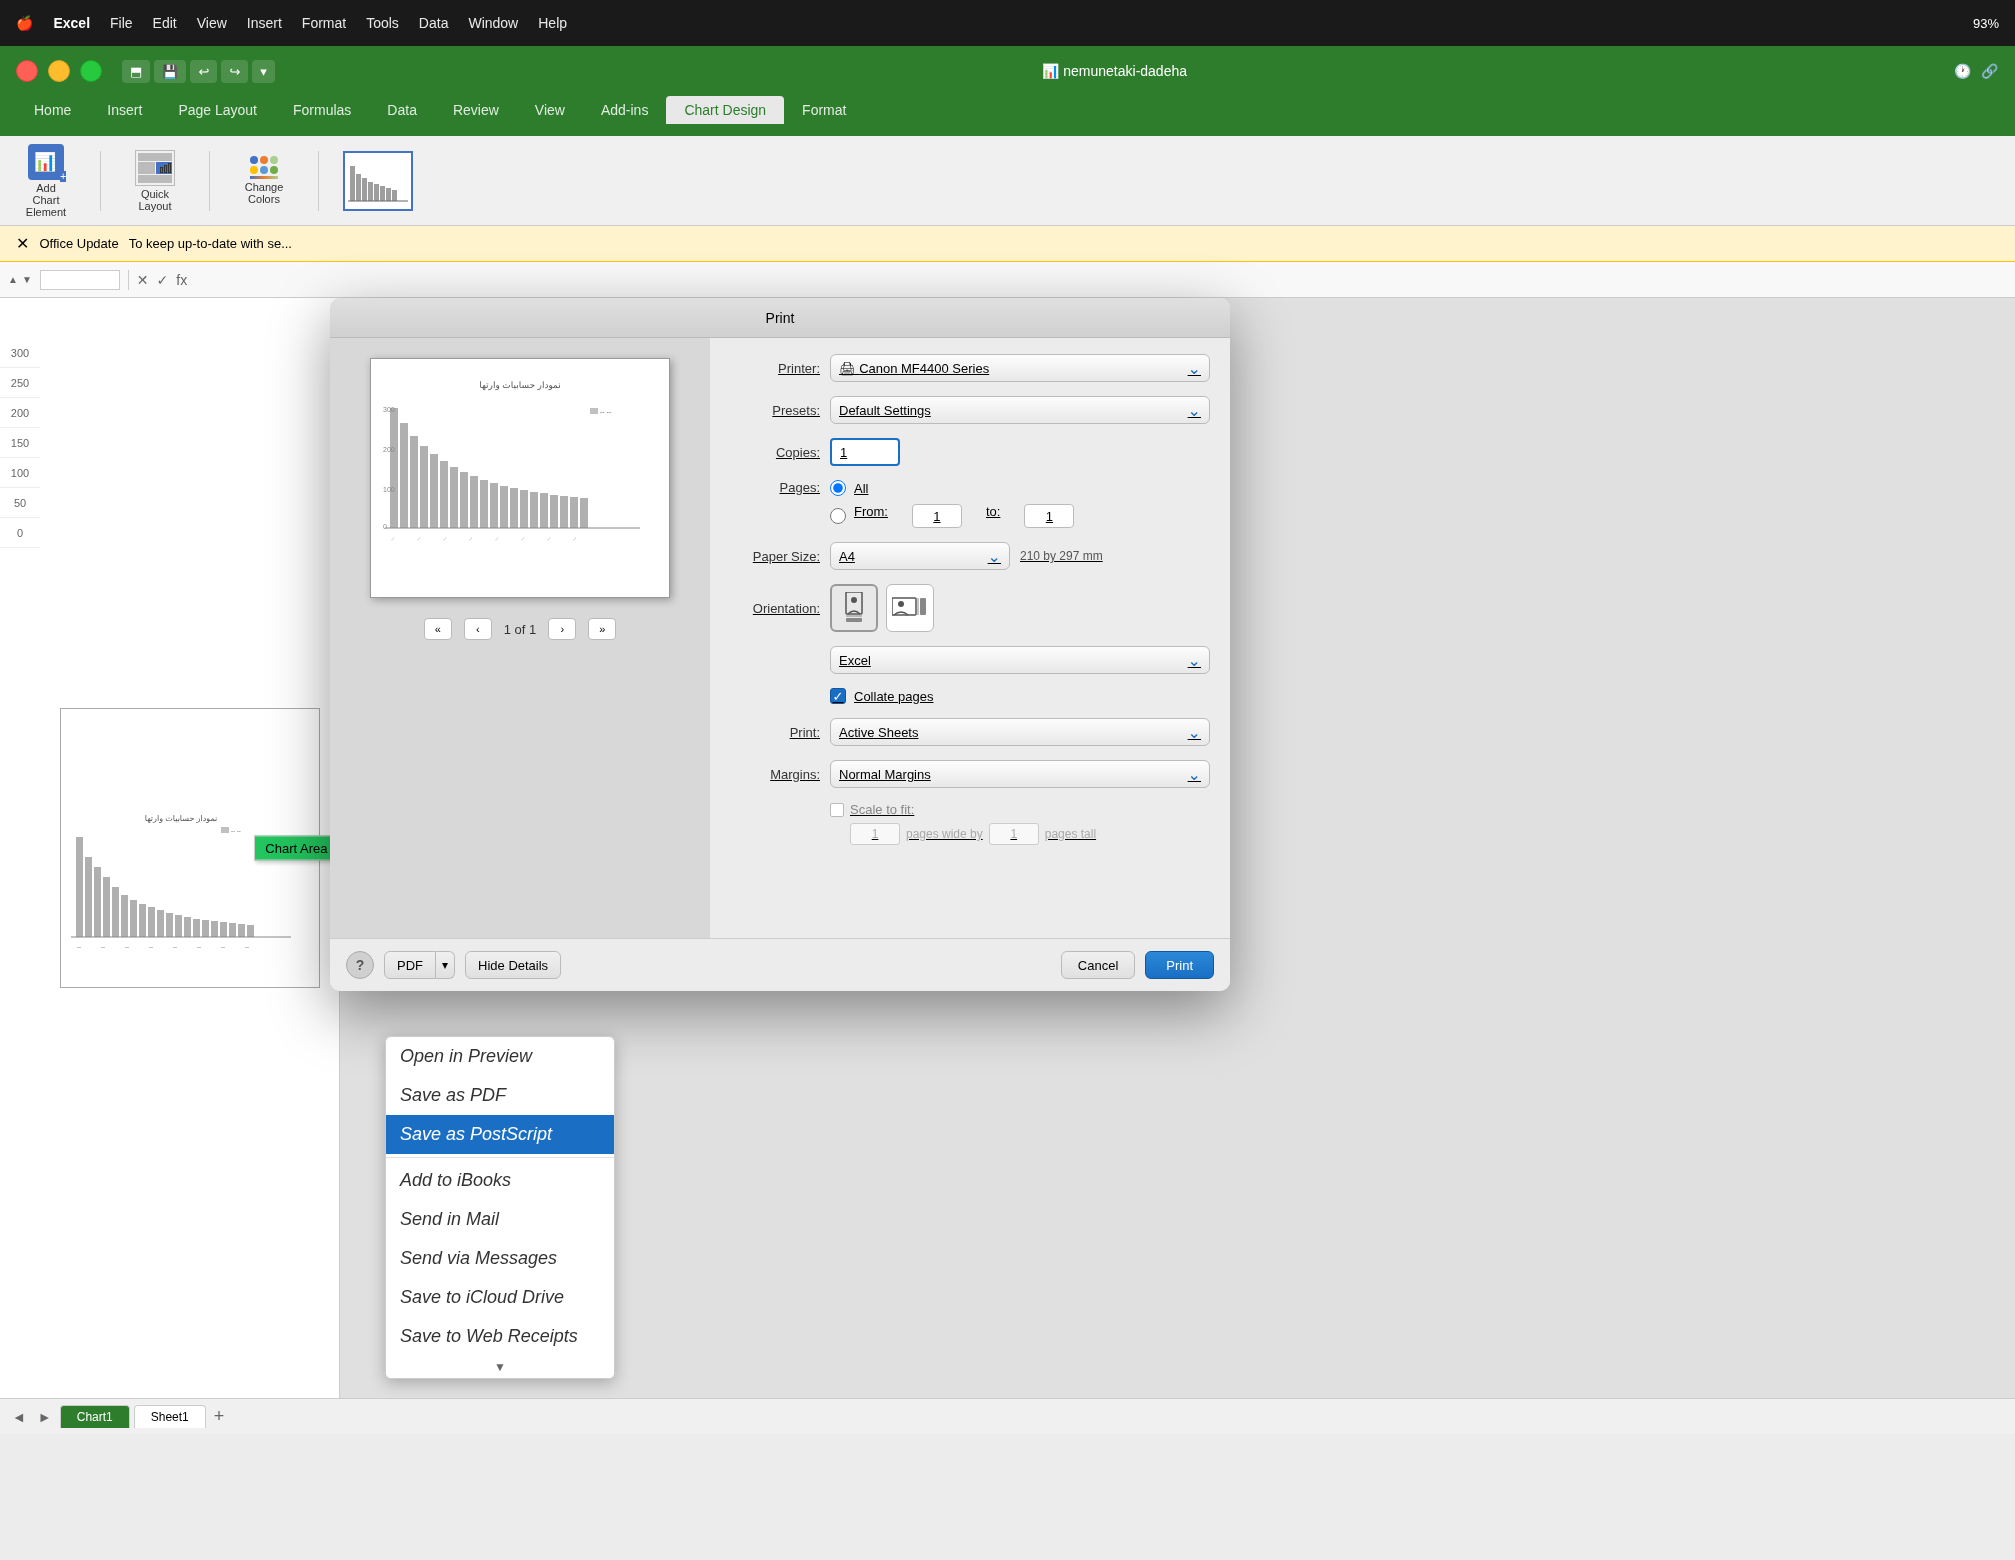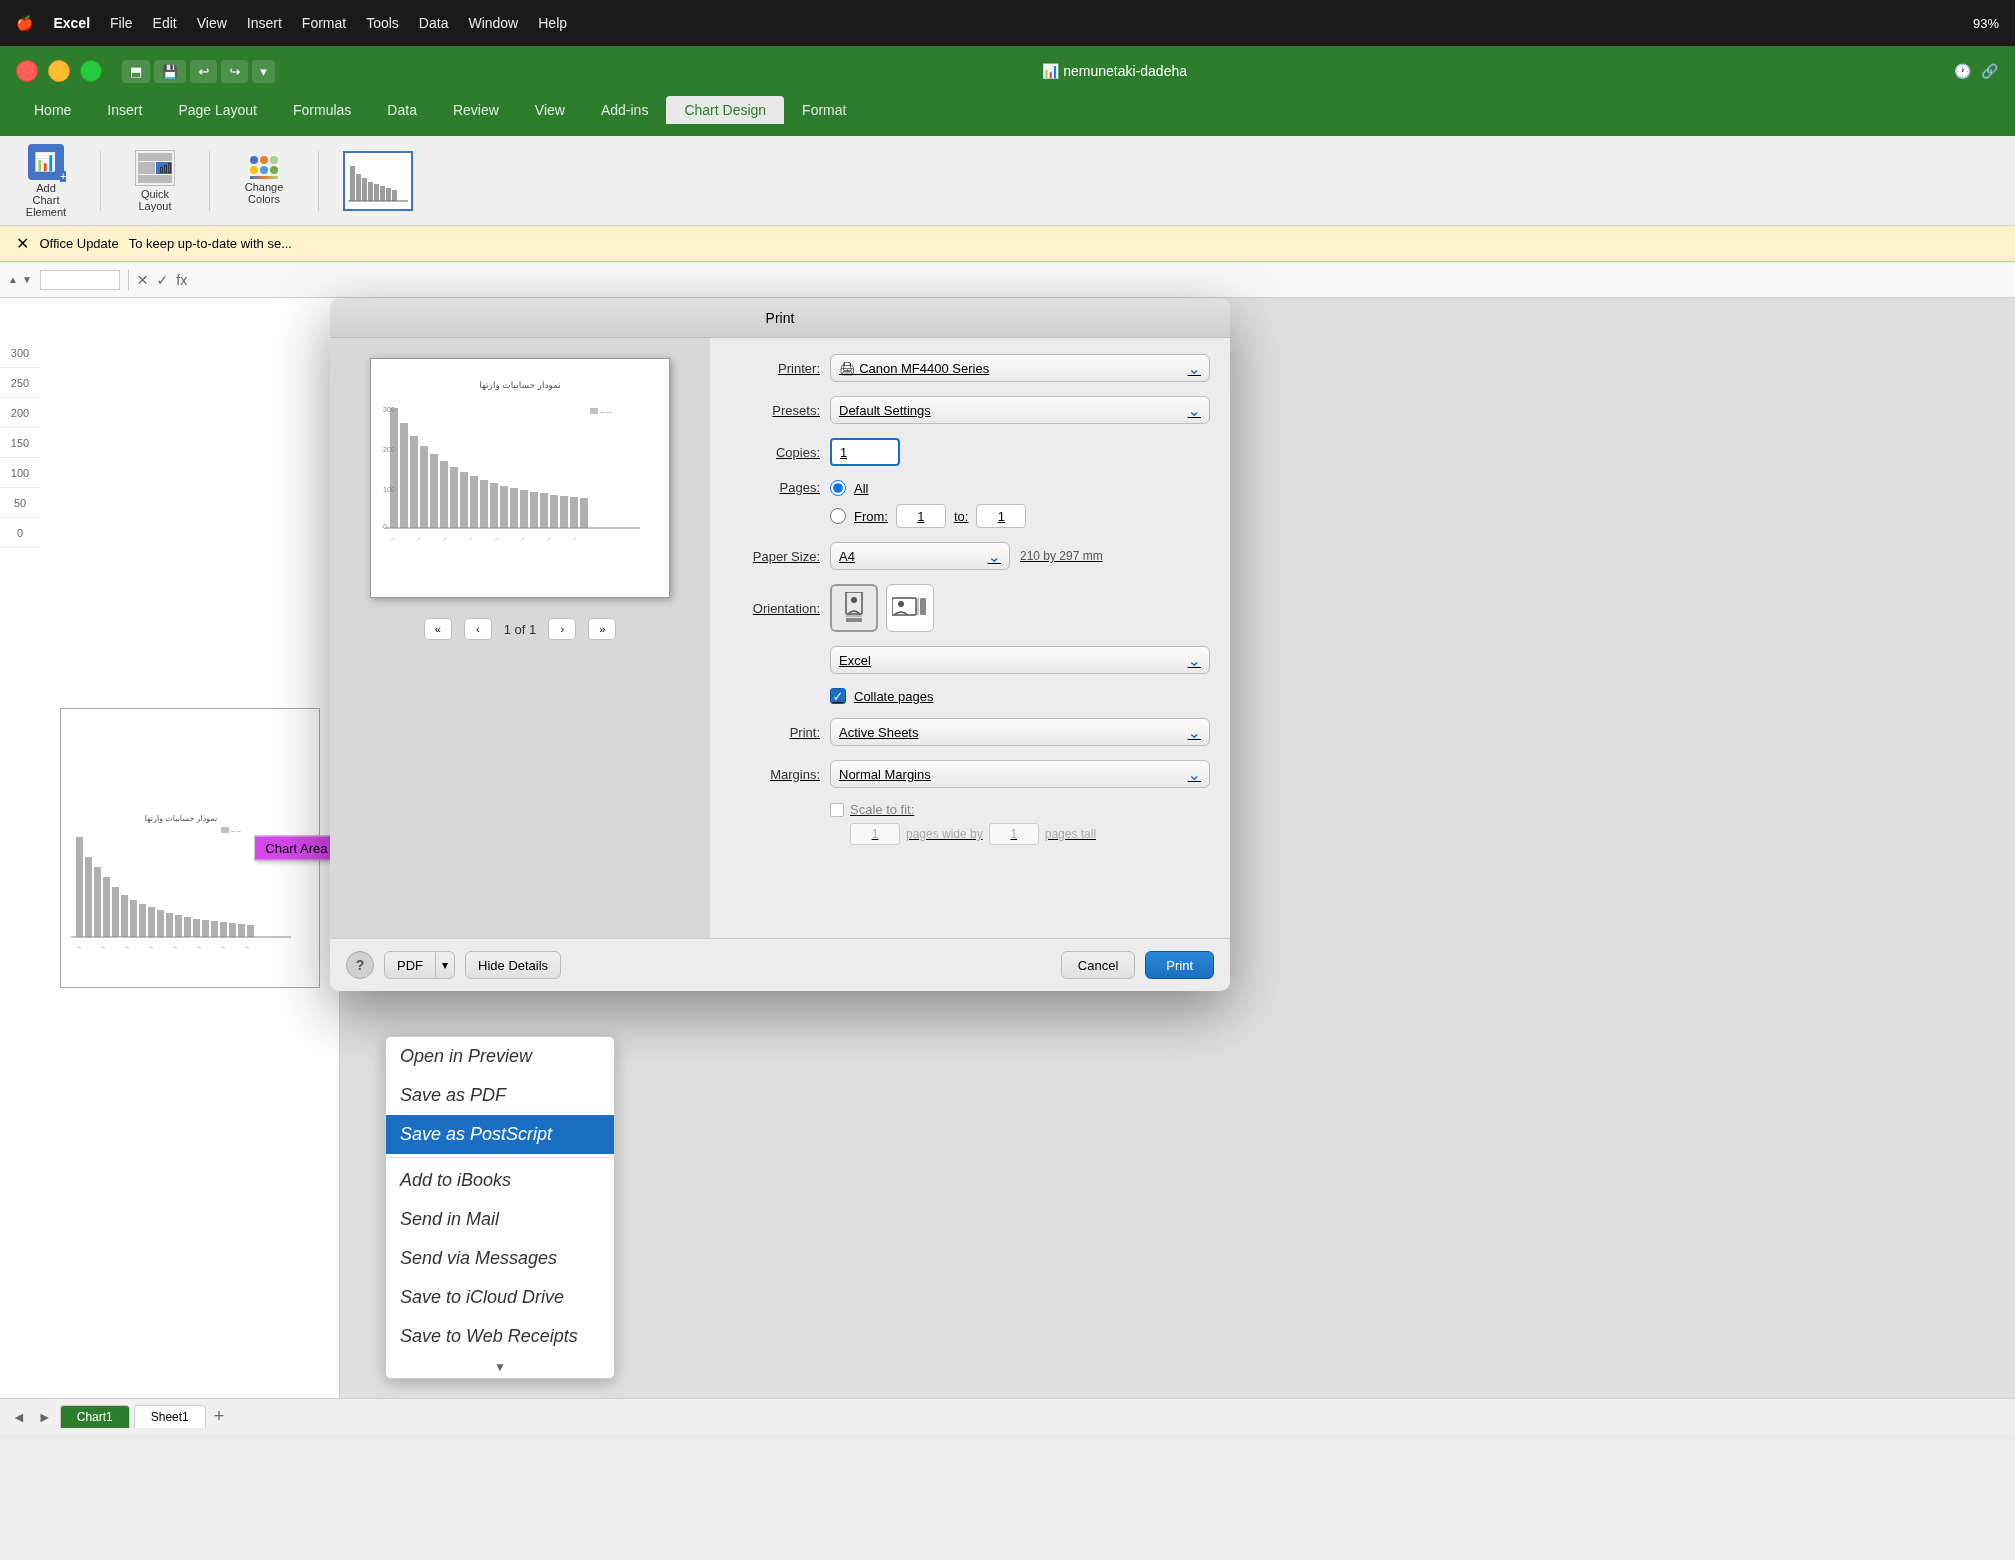--- a/index.html
+++ b/index.html
@@ -254,21 +254,21 @@
       font-size: 11px;
     }
     .page-indicator { font-size: 13px; color: #333; }
 
     
     .chart-area-tooltip {
       position: absolute;
       right: -20px;
       top: 50%;
       transform: translateY(-50%);
-      background: #d946ef;
+      background: #22c55e;
       border: 1px solid #ccc;
       padding: 4px 10px;
       font-size: 13px;
       white-space: nowrap;
       box-shadow: 2px 2px 4px rgba(0,0,0,0.2);
     }
 
     
     .settings-pane {
       flex: 1;
@@ -310,21 +310,21 @@
       height: 28px;
       border: 2px solid #1a6fc4;
       border-radius: 4px;
       padding: 0 8px;
       font-size: 13px;
       background: white;
     }
     .radio-group { display: flex; flex-direction: column; gap: 8px; }
     .radio-row { display: flex; align-items: center; gap: 8px; font-size: 13px; }
     .radio-input { width: 16px; height: 16px; }
-    .page-range { display: flex; align-items: center; gap: 8px; font-size: 13px; margin-left: 24px; }
+    .page-range { display: flex; gap: 24px; font-size: 13px; margin-left: 24px; }
     .page-input {
       width: 50px;
       height: 24px;
       border: 1px solid #bbb;
       border-radius: 4px;
       padding: 0 4px;
       font-size: 13px;
       text-align: center;
     }
 

